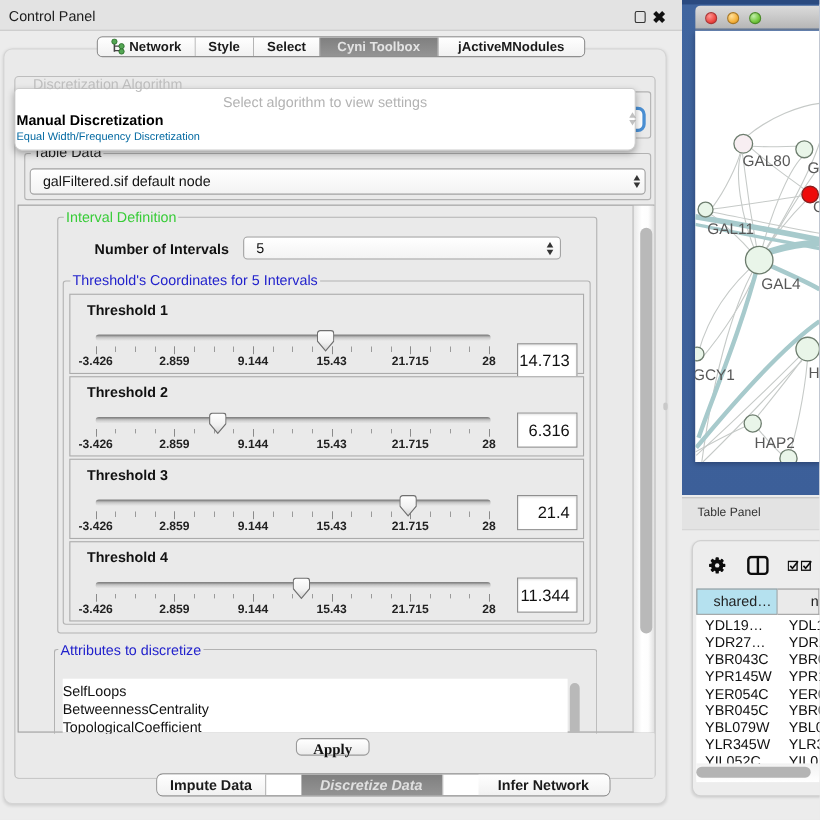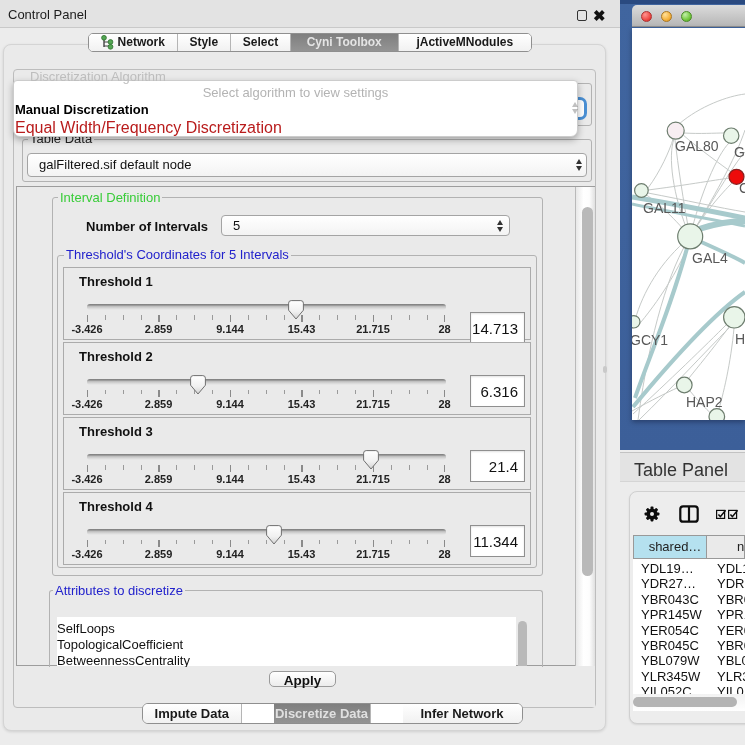--- a/index.html
+++ b/index.html
@@ -50,53 +50,53 @@
 .vfield { position:absolute; left:470px; width:55px; height:32px; background:#fff; border:1px solid #8f8f8f; box-shadow:inset 0 1px 2px rgba(0,0,0,0.12); font-size:15px; color:#111; text-align:right; padding:7px 6px 0 0; }
 .thumb { position:absolute; }
 
 
 #attrlist { left:57px; top:617px; width:459px; height:49px; background:#fff; font-size:13px; color:#111; }
 #attrlist div { padding-left:0; height:16px; line-height:16px; }
 #attrlist { padding-top:4px; }
 #attrsb { left:518px; top:621px; width:9px; height:45px; background:#b9b9b9; border-radius:5px 5px 0 0; }
 
 
-#applybtn { left:269px; top:671px; width:67px; height:16px; background:linear-gradient(#ffffff,#ececec); border:1px solid #9a9a9a; border-radius:5px; font-size:13.5px; font-weight:bold; color:#111; text-align:center; line-height:18px; }
+#applybtn { left:269px; top:671px; width:67px; height:16px; background:linear-gradient(#ffffff,#ececec); border:1px solid #9a9a9a; border-radius:5px; font-size:13.5px; font-weight:bold; color:#111; text-align:center; line-height:18px;font-family:Liberation Serif, serif; }
 
 
 #bottabs { left:142px; top:703px; height:20.5px; display:flex; border:1px solid #8f8f8f; border-radius:6px; overflow:hidden; background:#fff; font-size:13px; font-weight:bold; color:#1a1a1a;gap:32px; }
 #bottabs .seg { display:flex; align-items:center; justify-content:center; background:linear-gradient(#ffffff,#f1f1f1); border-right:1px solid #b5b5b5; }
 #bottabs .seg:last-child { border-right:none; }
 #bottabs .sel { background:linear-gradient(#7f7f7f,#949494); color:#e0e0e0; }
 
 
 #bluewin { left:620px; top:0; width:125px; height:450px; background:linear-gradient(#40659f,#3c5f99); }
 #bluetop { left:620px; top:0; width:125px; height:4px; background:#2a4a80; }
 #mactitle { left:632px; top:5px; width:113px; height:22px; background:linear-gradient(#dcdcdc,#b6b6b6); border-radius:5px 0 0 0; border-bottom:1px solid #8f8f8f; }
 .light { position:absolute; top:11px; width:11px; height:11px; border-radius:50%; }
 #canvas { left:632px; top:28px; width:113px; height:392px; background:#ffffff; box-shadow:0 2px 5px rgba(0,0,20,0.35); }
 
 #tppanelbar { left:620px; top:452px; width:125px; height:30px; background:#e3e3e3; border-top:1px solid #c2c2c2; border-bottom:1px solid #d5d5d5; }
-#tppaneltext { left:634px; top:460px; font-size:18px; color:#333; }
+#tppaneltext { left:634px; top:460px; font-size:11px; color:#333; }
 #tablepanel { left:629px; top:491px; width:130px; height:233px; background:#ededed; border:1px solid #d0d0d0; border-radius:8px; box-shadow:0 1px 2px rgba(0,0,0,0.1); }
 
 
 #th1 { left:633px; top:535px; width:74px; height:24px; background:#b5e1ef; border:1px solid #999; font-size:13px; color:#222; text-align:center; text-indent:10px; line-height:22px; }
 #th2 { left:707px; top:535px; width:38px; height:24px; background:#eaeaea; border:1px solid #999; border-left:none; font-size:13px; color:#222; padding-left:30px; line-height:22px; }
 #tbody { left:633px; top:559px; width:112px; height:150px; background:#fff; }
 .trow { position:absolute; width:200px; font-size:13px; color:#111; height:15.2px; }
 .c1 { position:absolute; left:8px; }
 .c2 { position:absolute; left:84px; }
 #hsb-thumb { left:633px; top:697px; width:104px; height:10px; background:#b4b4b4; border-radius:5px; }
 
 
 #popup { left:13px; top:80px; width:565px; height:57px; background:#fff; border:1px solid #cccccc; border-radius:4px 4px 7px 7px; box-shadow:0 3px 7px rgba(0,0,0,0.3); }
 #popup .l1 { position:absolute; left:0; right:0; top:4px; text-align:center; color:#b3b3b3; font-size:13px; }
 #popup .l2 { position:absolute; left:1px; top:21px; font-size:13px; font-weight:bold; color:#000; }
-#popup .l3 { position:absolute; left:1px; top:38px; font-size:16px; color:#b91c1c; }
+#popup .l3 { position:absolute; left:1px; top:38px; font-size:10px; color:#0369a1; }
 </style>
 </head>
 <body>
 
 <div id="titlebar" class="abs"></div>
 <div id="titletext" class="abs">Control Panel</div>
 <div id="floaticon" class="abs"></div>
 <div id="closeicon" class="abs">✖</div>
 
 <div id="outerpanel" class="abs"></div>
@@ -225,31 +225,31 @@
       <path d="M3.2,0.6 h9.6 a2.6,2.6 0 0 1 2.6,2.6 v7 l-7.4,8.8 l-7.4,-8.8 v-7 a2.6,2.6 0 0 1 2.6,-2.6 z" fill="url(#tg4)" stroke="#6f6f6f" stroke-width="1"></path>
     </svg>
     <div class="vfield abs" style="top:524.5px;">11.344</div>
   </div>
 
 <div class="abs group" style="left:49px; top:590px; width:494px; height:90px; border-bottom:none;"></div>
 <div class="glabel" style="left:53px; top:583px; color:#2222cc;">Attributes to discretize</div>
 <div class="abs" style="left:61px; top:620px; font-size:13px; font-weight:bold; color:#8b5cf6;">Numerical Attributes</div>
 <div id="attrlist" class="abs">
   <div>SelfLoops</div>
+  <div>BetweennessCentrality</div>
   <div>TopologicalCoefficient</div>
-  <div>BetweennessCentrality</div>
 </div>
 <div id="attrsb" class="abs"></div>
 
 <div class="abs" style="left:17px; top:667px; width:578px; height:40px; background:#eaeaea;"></div>
 <div id="applybtn" class="abs">Apply</div>
 
 <div id="bottabs" class="abs">
   <div class="seg" style="width:98.5px;">Impute Data</div>
-  <div class="seg sel" style="width:97px;">Discretize Data</div>
+  <div class="seg sel" style="width:129px;font-style:italic;">Discretize Data</div>
   <div class="seg" style="width:119px;">Infer Network</div>
 </div>
 
 <div id="toptabs" class="abs">
   <div class="seg" style="width:88.5px;"><svg width="13" height="15" viewBox="0 0 13 15" style="margin-right:4px;">
         <line x1="3" y1="3" x2="3" y2="12" stroke="#444" stroke-width="1.4"></line>
         <line x1="3" y1="7" x2="9" y2="7" stroke="#444" stroke-width="1.2"></line>
         <line x1="3" y1="11" x2="9" y2="11" stroke="#444" stroke-width="1.2"></line>
         <circle cx="3" cy="2.8" r="2.4" fill="#53a653" stroke="#2c6e2c" stroke-width="0.8"></circle>
         <circle cx="9.5" cy="7" r="2.4" fill="#53a653" stroke="#2c6e2c" stroke-width="0.8"></circle>

